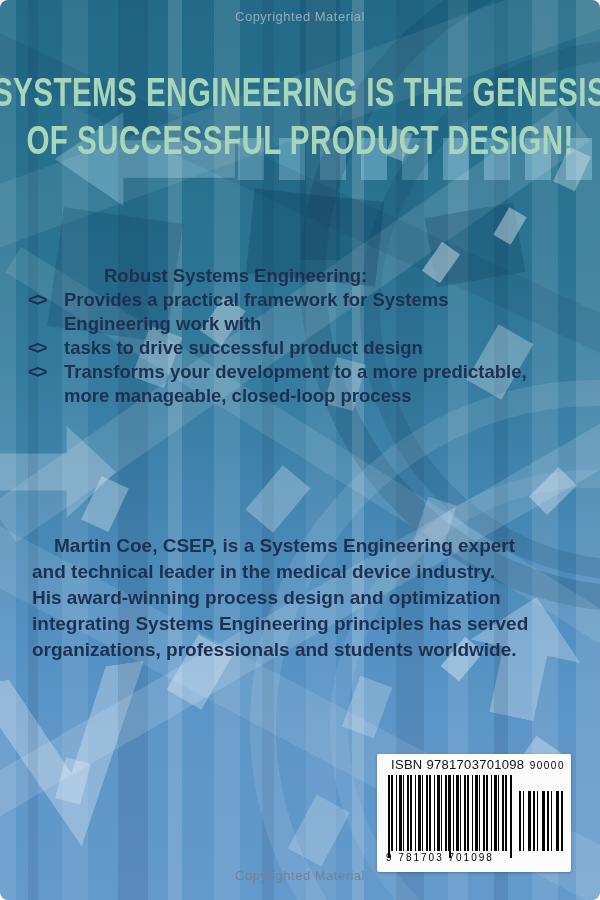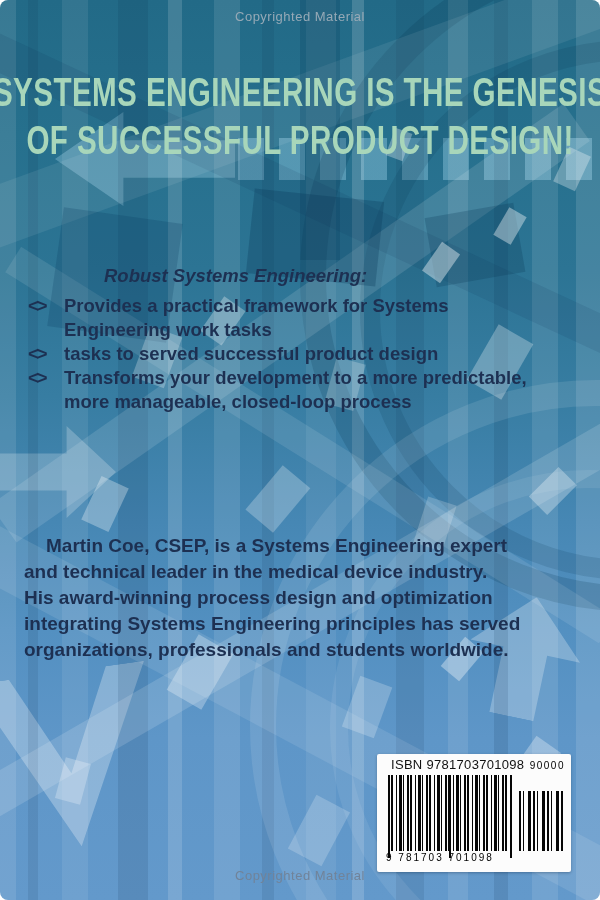--- a/index.html
+++ b/index.html
@@ -52,26 +52,26 @@
   .hline{display:flex;justify-content:center;align-items:center;height:48px;}
   .hline span{
     display:inline-block;white-space:nowrap;
     font-weight:700;font-size:39px;letter-spacing:.5px;
     color:#a8d6ba;transform:scale(.76,1.05);
   }
   .features{
     position:absolute;top:264px;left:28px;right:14px;
     color:#1d3052;font-weight:700;font-size:18.5px;line-height:24px;
   }
-  .features-heading{margin-left:76px;margin-bottom:6px;white-space:nowrap;font-style:italic;}
+  .features-heading{margin-left:76px;white-space:nowrap;}
   .feature-item{position:relative;padding-left:36px;}
   .bullet-glyph{position:absolute;left:0;top:0;letter-spacing:-2px;}
   .feature-line{white-space:nowrap;}
   .bio{
-    position:absolute;top:533px;left:24px;right:10px;
+    position:absolute;top:533px;left:32px;right:10px;
     color:#1d3052;font-weight:700;font-size:19px;line-height:26px;
   }
   .bio-line{white-space:nowrap;}
   .bio-line.first{padding-left:22px;}
   
   .barcode-panel{
     position:absolute;left:377px;top:754px;width:194px;height:118px;
     background:#fcfcfc;border-radius:2px;
     box-shadow:0 1px 3px rgba(0,20,40,.3);
   }
@@ -174,25 +174,25 @@
     <div class="hline">
         <span>OF SUCCESSFUL PRODUCT DESIGN!</span>
       </div>
   </div>
 
   <div class="features">
     <div class="features-heading">Robust Systems Engineering:</div>
     <div class="feature-item">
       <span class="bullet-glyph">&lt;&gt;</span>
       <div class="feature-line">Provides a practical framework for Systems</div>
-      <div class="feature-line">Engineering work tasks</div>
+      <div class="feature-line">Engineering work with</div>
     </div>
     <div class="feature-item">
       <span class="bullet-glyph">&lt;&gt;</span>
-      <div class="feature-line">tasks to served successful product design</div>
+      <div class="feature-line">tasks to drive successful product design</div>
     </div>
     <div class="feature-item">
       <span class="bullet-glyph">&lt;&gt;</span>
       <div class="feature-line">Transforms your development to a more predictable,</div>
       <div class="feature-line">more manageable, closed-loop process</div>
     </div>
   </div>
 
   <div class="bio">
     <div class="bio-line first">Martin Coe, CSEP, is a Systems Engineering expert</div>

